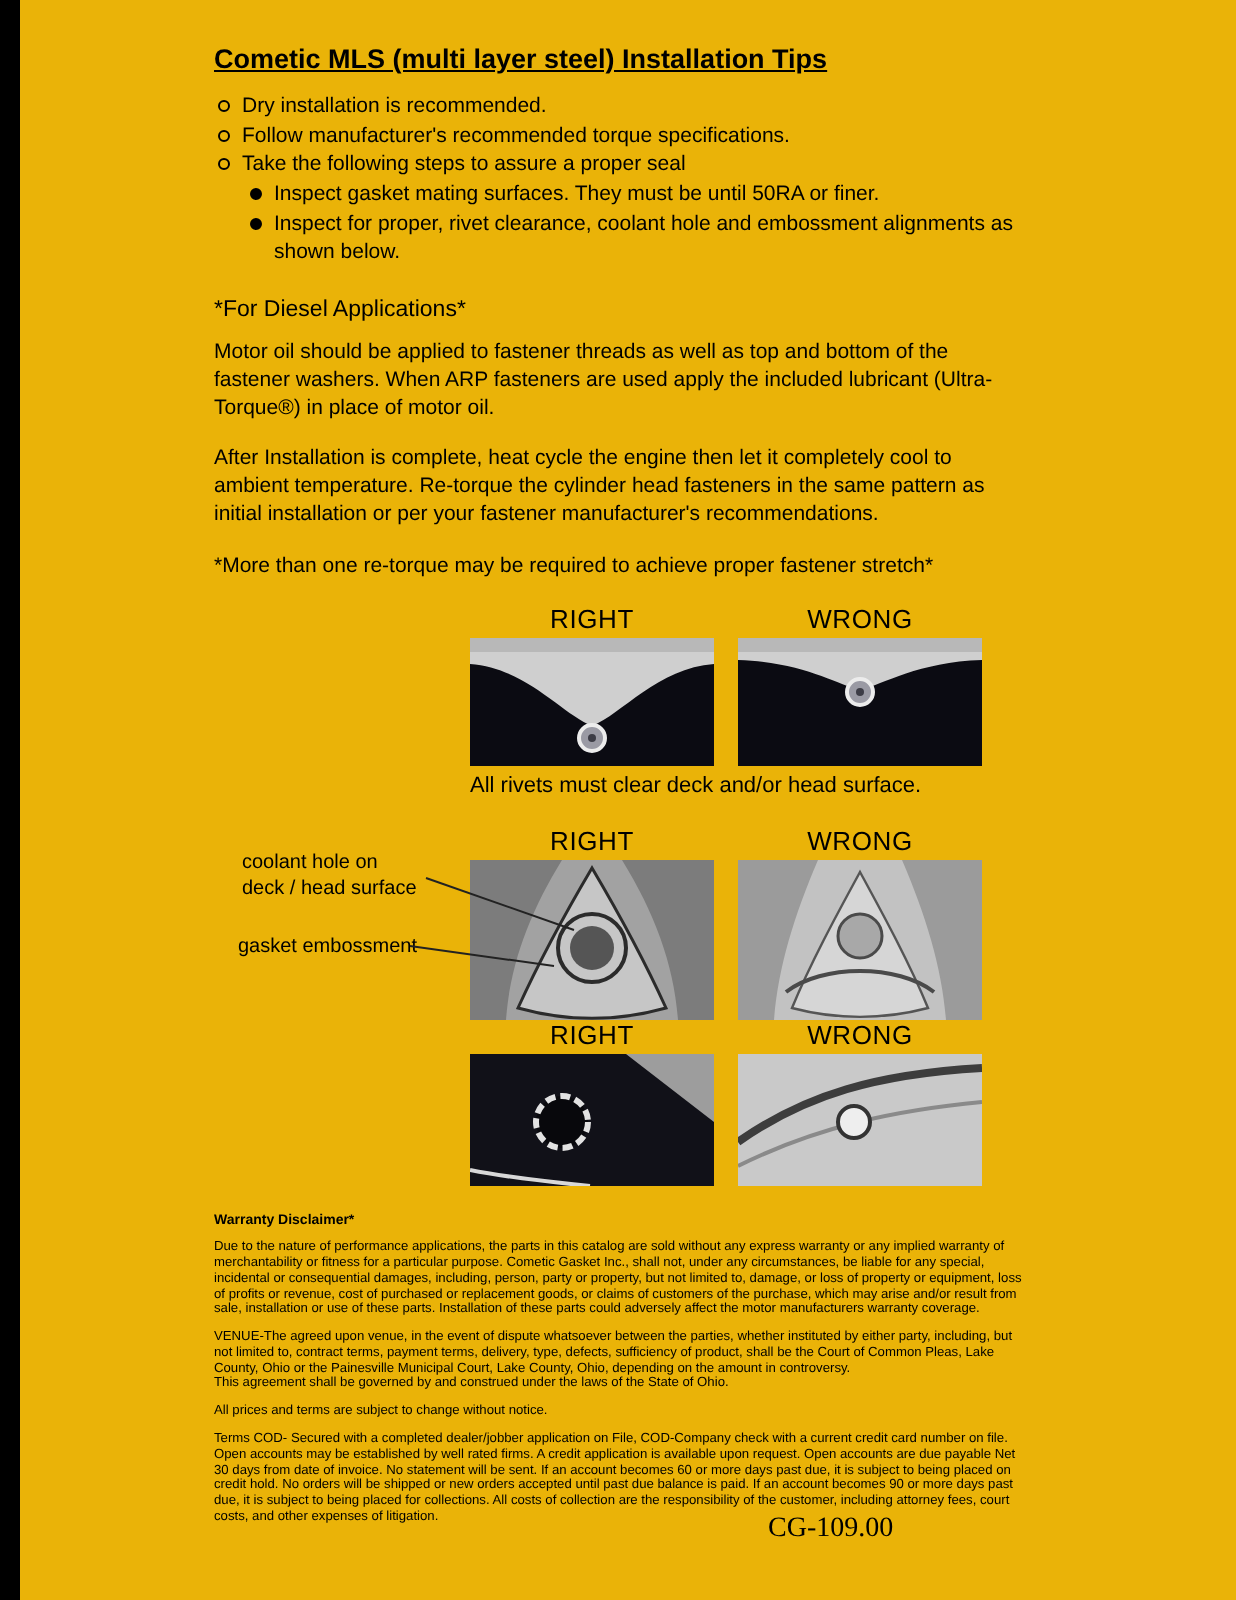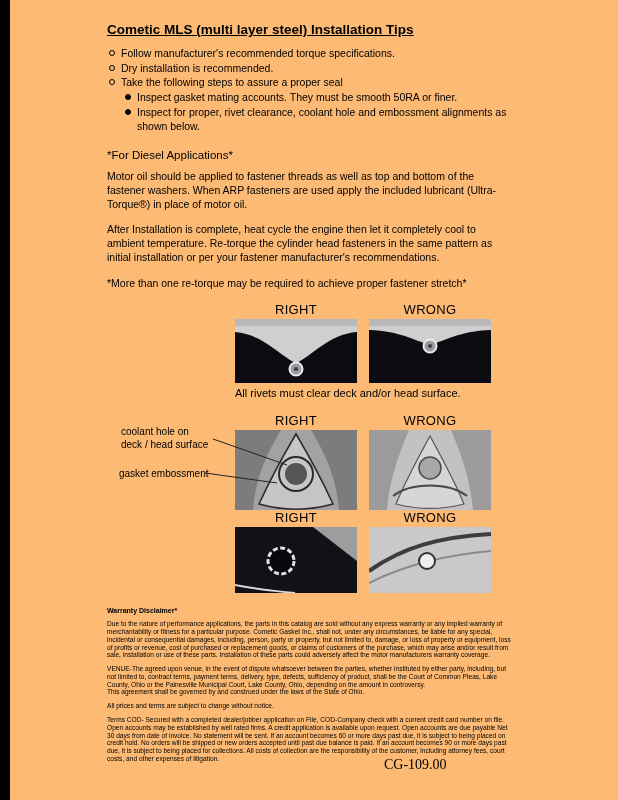--- a/index.html
+++ b/index.html
@@ -1,17 +1,17 @@
 <!DOCTYPE html>
 <html><head>
 <meta charset="utf-8">
 <style>
   html, body { margin:0; padding:0; background:#ffffff; }
   .page {
-    position:relative; width:618px; height:800px; background:#fdba74;
+    position:relative; width:618px; height:800px; background:#eab308;
     font-family:"Liberation Sans", sans-serif; color:#000; overflow:hidden;
   }
   .left-bar { position:absolute; left:0; top:0; width:10px; height:100%; background:#000; }
   .content { position:absolute; left:107px; top:22px; width:406px; }
 
   .title { font-size:13.5px; font-weight:bold; text-decoration:underline; margin:0 0 9px 0; }
 
   .tips { font-size:10.5px; line-height:1.4; }
   .tip-item { display:flex; align-items:flex-start; }
   .bullet { flex:0 0 auto; width:4px; height:4px; border:1px solid #000; border-radius:50%; margin:4px 6px 0 2px; }
@@ -49,33 +49,33 @@
 <div class="page">
   <div class="left-bar"></div>
 
   <div class="content">
 
     <div class="title">Cometic MLS (multi layer steel) Installation Tips</div>
 
     <div class="tips">
       <div class="tip-item">
         <span class="bullet"></span>
-        <span>Follow manufacturer's recommended torque specifications.</span>
+        <span>Dry installation is recommended.</span>
       </div>
       <div class="tip-item">
         <span class="bullet"></span>
-        <span>Dry installation is recommended.</span>
+        <span>Follow manufacturer's recommended torque specifications.</span>
       </div>
       <div class="tip-item">
         <span class="bullet"></span>
         <span>Take the following steps to assure a proper seal</span>
       </div>
       <div class="tip-item sub">
         <span class="bullet filled"></span>
-        <span>Inspect gasket mating accounts.  They must be smooth 50RA or finer.</span>
+        <span>Inspect gasket mating surfaces.  They must be until 50RA or finer.</span>
       </div>
       <div class="tip-item sub">
         <span class="bullet filled"></span>
         <span>Inspect for proper, rivet clearance, coolant hole and embossment alignments as shown below.</span>
       </div>
     </div>
 
     <div class="section-head">*For Diesel Applications*</div>
     <div class="para">Motor oil should be applied to fastener threads as well as top and bottom of the fastener washers. When ARP fasteners are used apply the included lubricant (Ultra-Torque®) in place of motor oil.</div>
     <div class="para">After Installation is complete, heat cycle the engine then let it completely cool to ambient temperature. Re-torque the cylinder head fasteners in the same pattern as initial installation or per your fastener manufacturer's recommendations.</div>

